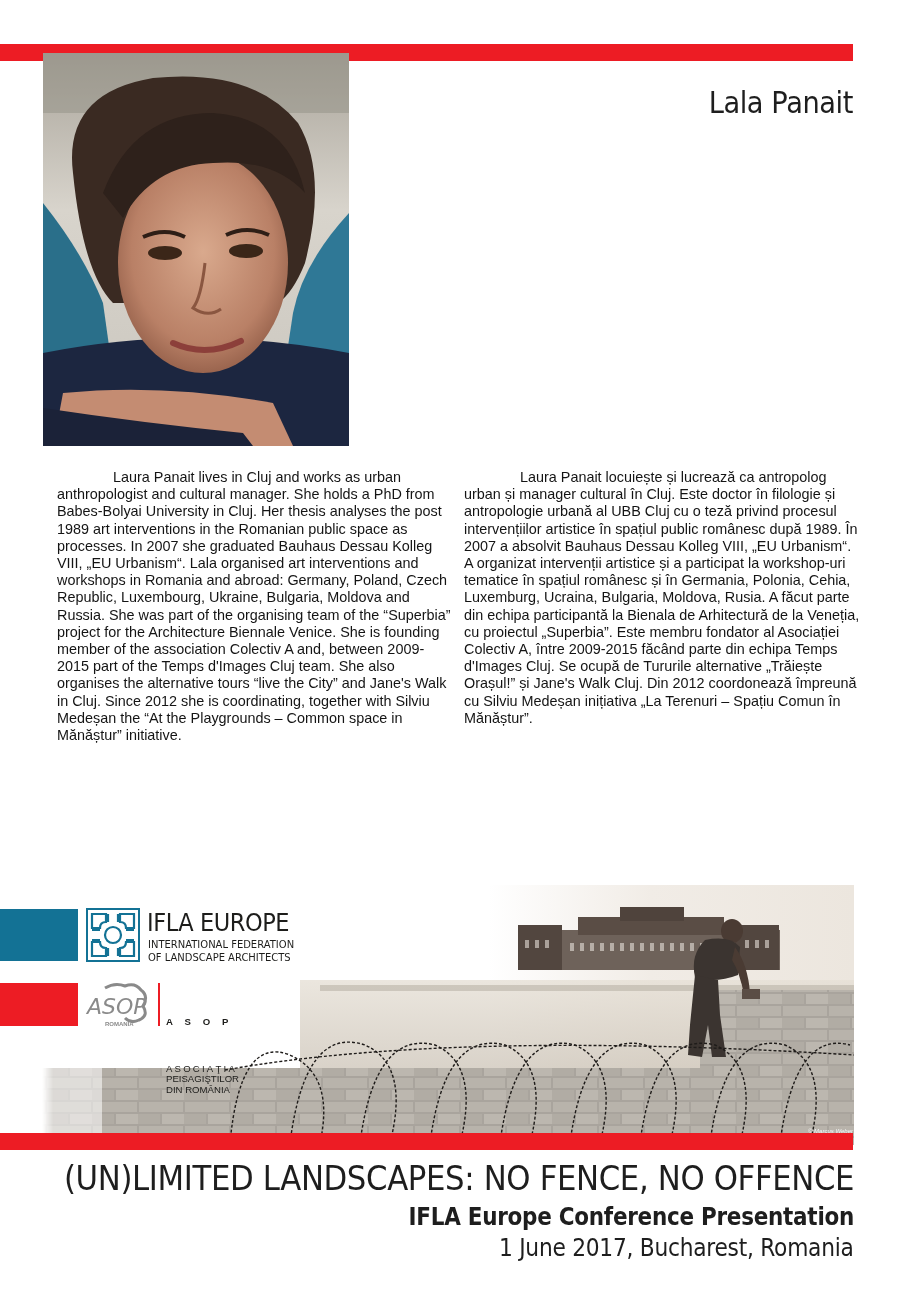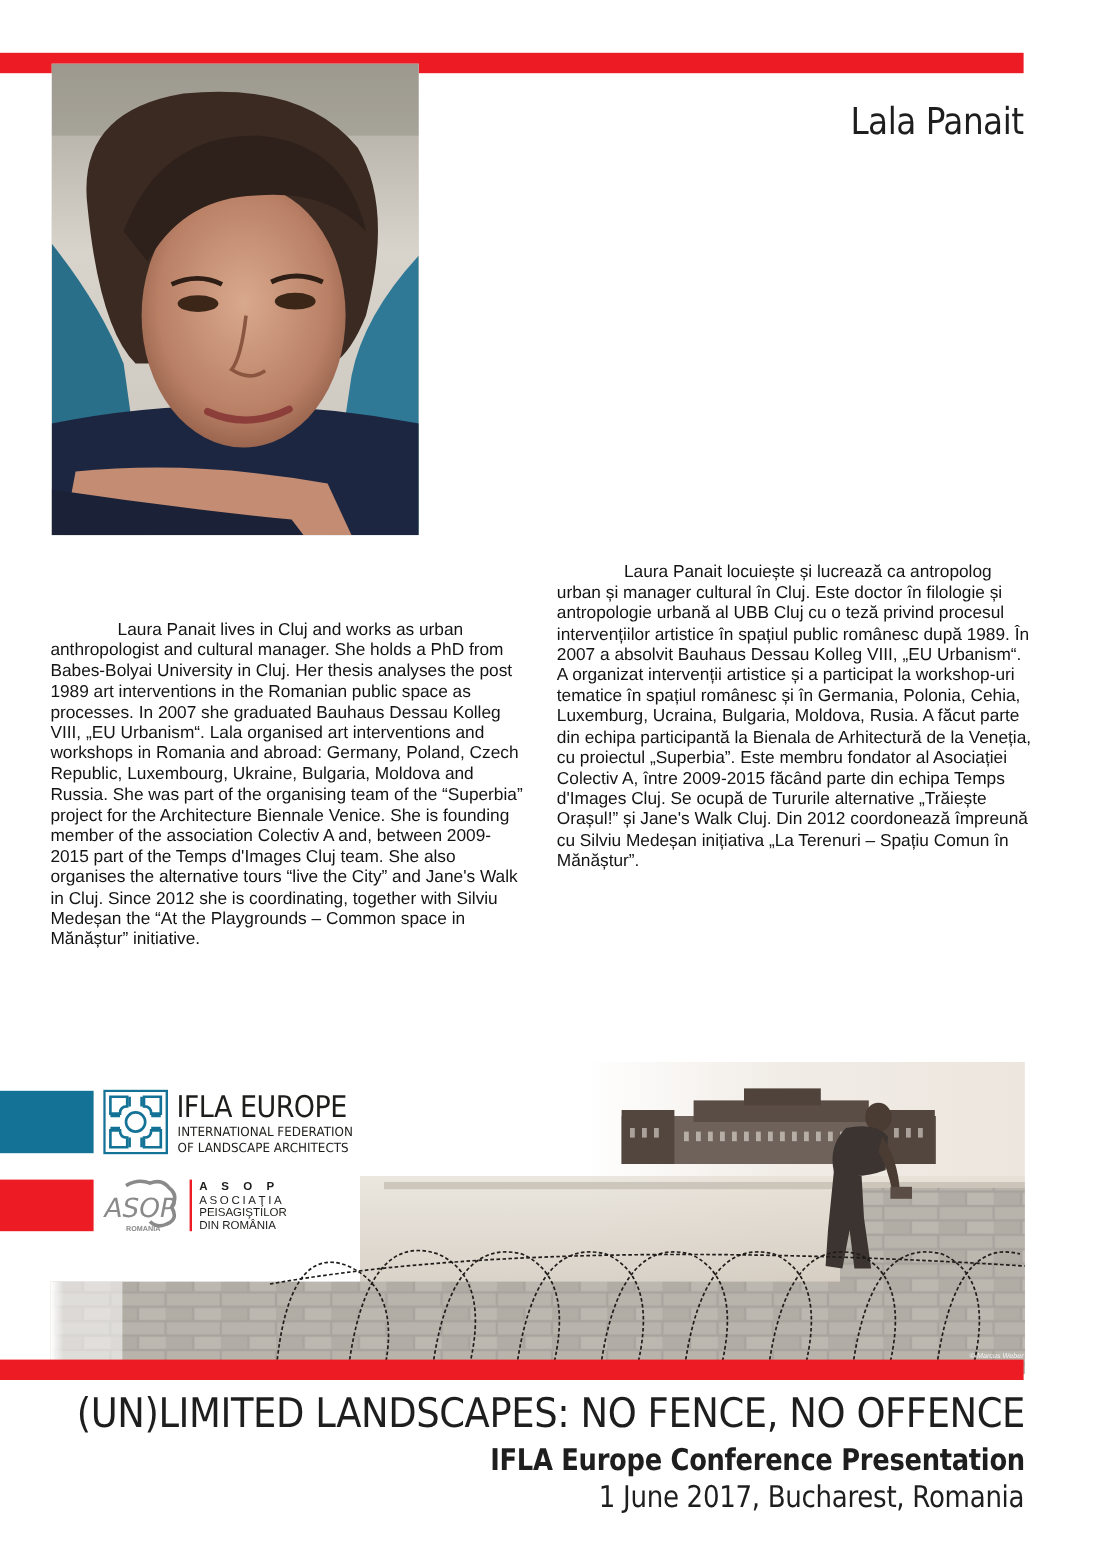--- a/index.html
+++ b/index.html
@@ -7,39 +7,39 @@
 
   .top-bar { position: absolute; left: 0; top: 44px; width: 853px; height: 17px; background: #ed1c24; }
 
   .portrait { position: absolute; left: 43px; top: 53px; width: 306px; height: 393px; overflow: hidden; background: #d6d2cb; }
   .portrait svg { display: block; }
 
   .speaker-name { position: absolute; right: 67px; top: 84px; font-family: "DejaVu Sans", sans-serif; font-size: 31px; font-weight: normal; letter-spacing: -0.5px; color: #1e1e1e; transform: scaleX(0.88); transform-origin: right center; white-space: nowrap; }
 
   .bio { position: absolute; top: 469px; width: 395px; font-family: "Liberation Sans", sans-serif; font-size: 14.4px; line-height: 17.2px; color: #141414; margin: 0; }
   .bio p { margin: 0; text-indent: 56px; }
-  .bio-en { left: 42px; margin-top: 48px; }
+  .bio-en { left: 57px; }
   .bio-ro { left: 464px; width: 396px; }
 
   .banner { position: absolute; left: 0; top: 885px; width: 860px; height: 265px; }
   .banner-bg { position: absolute; left: 42px; top: 0; width: 812px; height: 260px; background: linear-gradient(90deg, #ffffff 0%, #ffffff 55%, #f1ece6 75%, #ece6de 100%); }
   .banner svg { position: absolute; left: 0; top: 0; }
 
   .blue-block { position: absolute; left: 0; top: 909px; width: 78px; height: 52px; background: #137295; }
   .red-block { position: absolute; left: 0; top: 983px; width: 78px; height: 43px; background: #ed1c24; }
 
   .ifla-logo { position: absolute; left: 86px; top: 908px; width: 54px; height: 54px; }
   .ifla-name { position: absolute; left: 147px; top: 908px; font-family: "DejaVu Sans", sans-serif; font-size: 25px; color: #1d1d1b; letter-spacing: -0.5px; transform: scaleX(0.9); transform-origin: left center; white-space: nowrap; }
   .ifla-sub { position: absolute; left: 148px; top: 938px; font-family: "DejaVu Sans", sans-serif; font-size: 10.5px; line-height: 12.5px; color: #1d1d1b; transform: scaleX(0.95); transform-origin: left center; white-space: nowrap; }
 
   .asop-logo { position: absolute; left: 85px; top: 982px; width: 66px; height: 46px; }
   .asop-divider { position: absolute; left: 158px; top: 983px; width: 2px; height: 43px; background: #ed1c24; }
   .asop-text { position: absolute; left: 166px; top: 985px; font-family: "Liberation Sans", sans-serif; font-size: 9.6px; line-height: 10.6px; color: #1d1d1b; white-space: nowrap; }
-  .asop-text .spaced { letter-spacing: 4.6px; font-weight: bold; }
-  .asop-text .spaced2 { letter-spacing: 2.2px; }
+  .asop-text .spaced { letter-spacing: 4.6px; font-weight: bold; margin-top: 32px; }
+  .asop-text .spaced2 { letter-spacing: 2.2px; margin-top: 36px; }
 
   .photo-credit { position: absolute; left: 808px; top: 1128px; font-size: 6px; color: #f3f3f3; font-style: italic; white-space: nowrap; }
 
   .bottom-bar { position: absolute; left: 0; top: 1133px; width: 853px; height: 17px; background: #ed1c24; }
 
   .conf-title { position: absolute; right: 66px; top: 1158px; font-family: "DejaVu Sans", sans-serif; font-size: 34px; color: #1e1e1e; white-space: nowrap; transform: scaleX(0.905); transform-origin: right center; letter-spacing: -0.4px; }
   .conf-subtitle { position: absolute; right: 66px; top: 1202px; font-family: "DejaVu Sans", sans-serif; font-size: 25px; font-weight: bold; color: #1e1e1e; white-space: nowrap; transform: scaleX(0.86); transform-origin: right center; letter-spacing: -0.3px; }
   .conf-date { position: absolute; right: 66px; top: 1233px; font-family: "DejaVu Sans", sans-serif; font-size: 25px; color: #1e1e1e; white-space: nowrap; transform: scaleX(0.87); transform-origin: right center; letter-spacing: -0.3px; }
 </style>
 </head>

